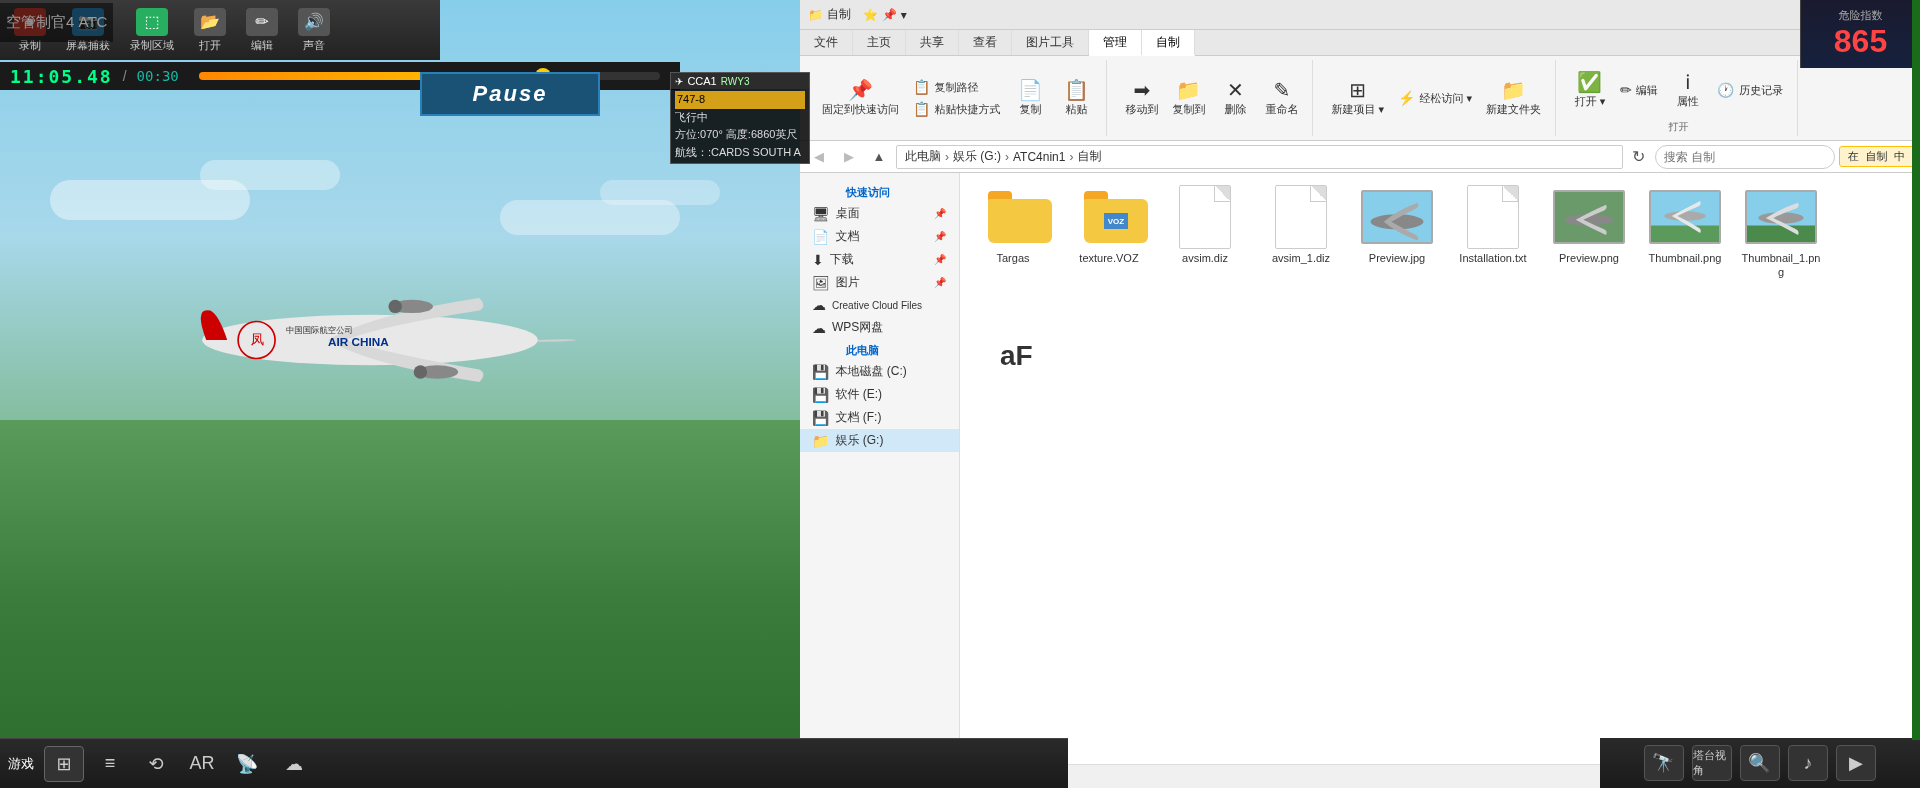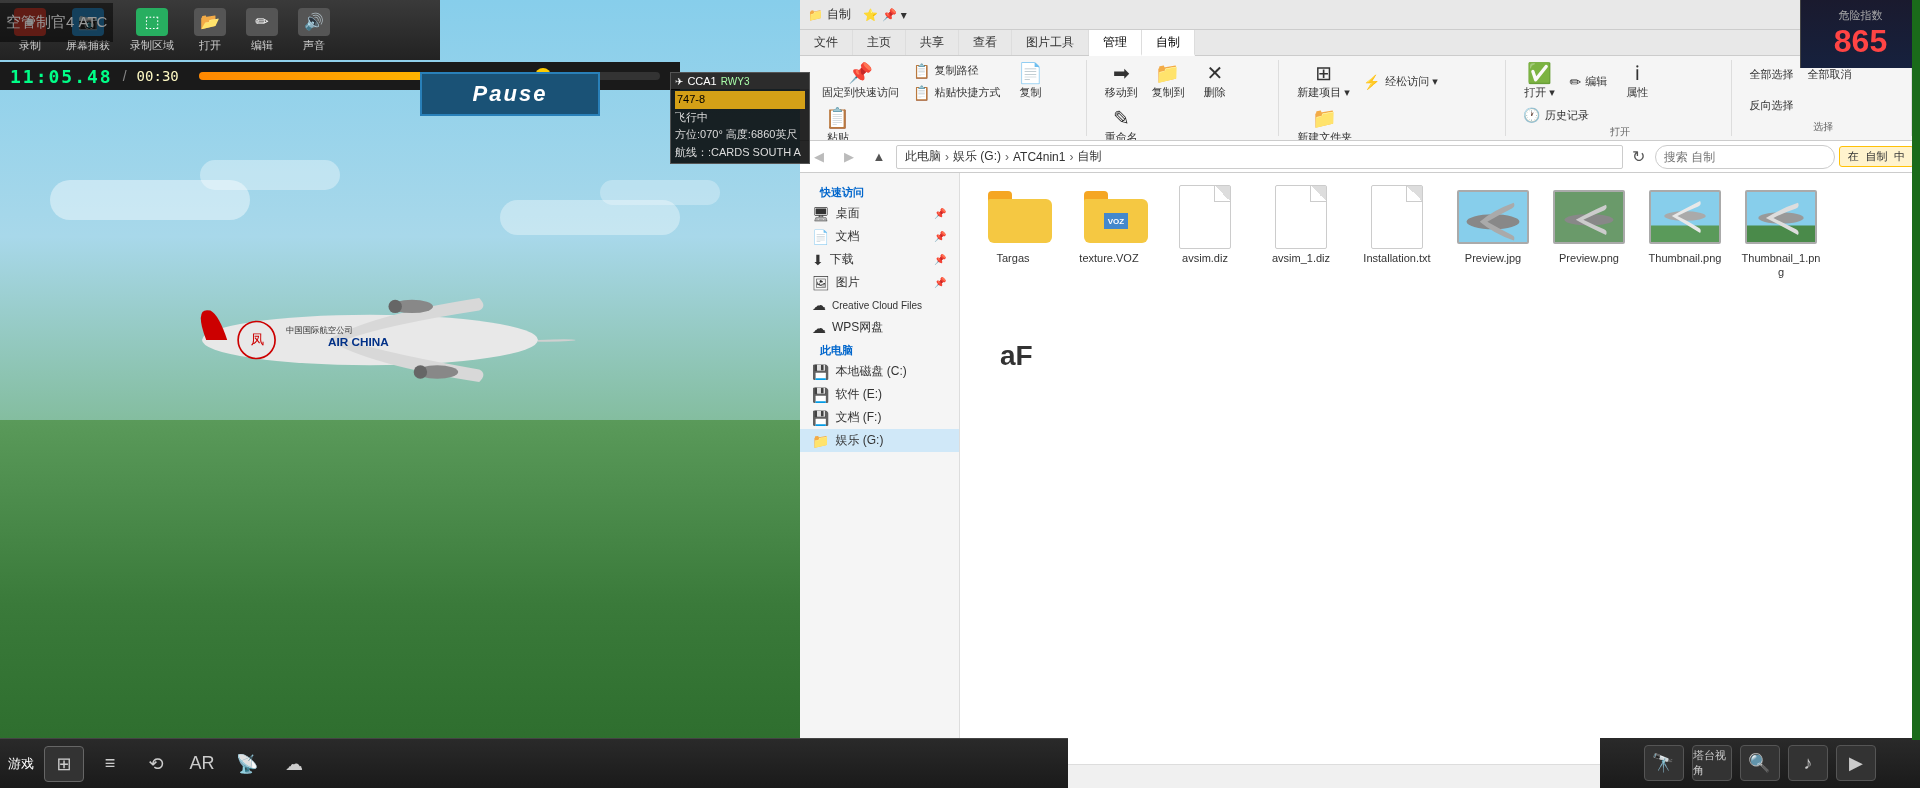--- a/index.html
+++ b/index.html
@@ -86,21 +86,21 @@
       font-size: 18px;
       font-weight: bold;
       font-family: monospace;
       letter-spacing: 2px;
     }
     #timer-slash {
       color: #888;
       font-size: 14px;
     }
     #timer-remaining {
-      color: #fef9c3;
+      color: #14b8a6;
       font-size: 14px;
       font-family: monospace;
     }
     #progress-bar-container {
       flex: 1;
       height: 8px;
       background: #333;
       border-radius: 4px;
       position: relative;
       margin: 0 10px;
@@ -438,22 +438,23 @@
     #fe-sidebar {
       width: 160px;
       background: #f5f5f5;
       border-right: 1px solid #ddd;
       overflow-y: auto;
       padding: 8px 0;
     }
     .sidebar-section-label {
       font-size: 11px;
       color: #0066cc;
-      padding: 4px 20px 2px;
+      padding: 4px 2px 2px;
       font-weight: bold;
+      margin-left: 44px;
     }
     .sidebar-item {
       display: flex;
       align-items: center;
       gap: 6px;
       padding: 3px 12px;
       cursor: pointer;
       font-size: 12px;
       color: #333;
     }
@@ -865,34 +866,20 @@
             <span>属性</span>
           </div>
           <div class="ribbon-btn-small">
             <span class="rb-icon">🕐</span>
             <span>历史记录</span>
           </div>
         </div>
         <div class="ribbon-group-label">打开</div>
       </div>
 
-      <div class="ribbon-group">
-        <div class="ribbon-group-buttons">
-          <div class="ribbon-btn-small">
-            <span>全部选择</span>
-          </div>
-          <div class="ribbon-btn-small">
-            <span>全部取消</span>
-          </div>
-          <div class="ribbon-btn-small">
-            <span>反向选择</span>
-          </div>
-        </div>
-        <div class="ribbon-group-label">选择</div>
-      </div>
     </div>
   </div>
 
   <div id="address-bar">
     <div class="nav-btn disabled">◀</div>
     <div class="nav-btn disabled">▶</div>
     <div class="nav-btn">▲</div>
     <div id="address-path">
       <span>此电脑</span>
       <span class="path-sep">›</span>
@@ -999,38 +986,38 @@
         <div class="fi-icon">
           <div class="doc-icon">
             <div class="doc-fold"></div>
           </div>
         </div>
         <span class="fi-name">avsim_1.diz</span>
       </div>
 
       <div class="file-item">
         <div class="fi-icon">
-          <div class="doc-icon">
-            <div class="doc-fold"></div>
-          </div>
-        </div>
-        <span class="fi-name">Installation.txt</span>
-      </div>
-
-      <div class="file-item">
-        <div class="fi-icon">
           <div class="img-thumb">
             <svg viewBox="0 0 72 54" width="72" height="54">
               <rect width="72" height="54" fill="#87ceeb"></rect>
               <ellipse cx="36" cy="32" rx="28" ry="8" fill="#888"></ellipse>
               <path d="M22,32 Q36,20 58,12 Q60,16 56,18 Q44,24 30,32 Q44,40 56,46 Q60,48 58,52 Q36,44 22,32 Z" fill="#aaa"></path>
             </svg>
           </div>
         </div>
         <span class="fi-name">Preview.jpg</span>
+      </div>
+
+      <div class="file-item">
+        <div class="fi-icon">
+          <div class="doc-icon">
+            <div class="doc-fold"></div>
+          </div>
+        </div>
+        <span class="fi-name">Installation.txt</span>
       </div>
 
       <div class="file-item">
         <div class="fi-icon">
           <div class="img-thumb">
             <svg viewBox="0 0 72 54" width="72" height="54">
               <rect width="72" height="54" fill="#6a9a6a"></rect>
               <ellipse cx="36" cy="30" rx="26" ry="6" fill="#888"></ellipse>
               <path d="M22,30 Q36,22 54,14 Q56,18 52,20 Q42,24 30,30 Q42,36 52,40 Q56,42 54,46 Q36,38 22,30 Z" fill="#ccc"></path>
             </svg>

